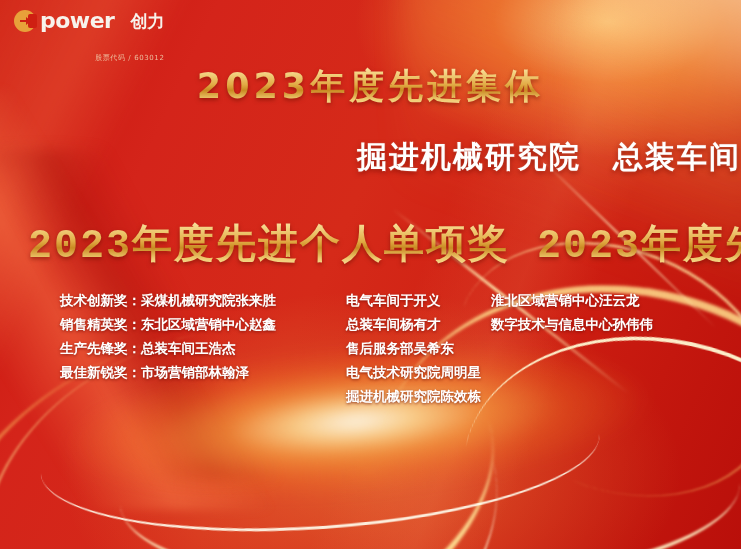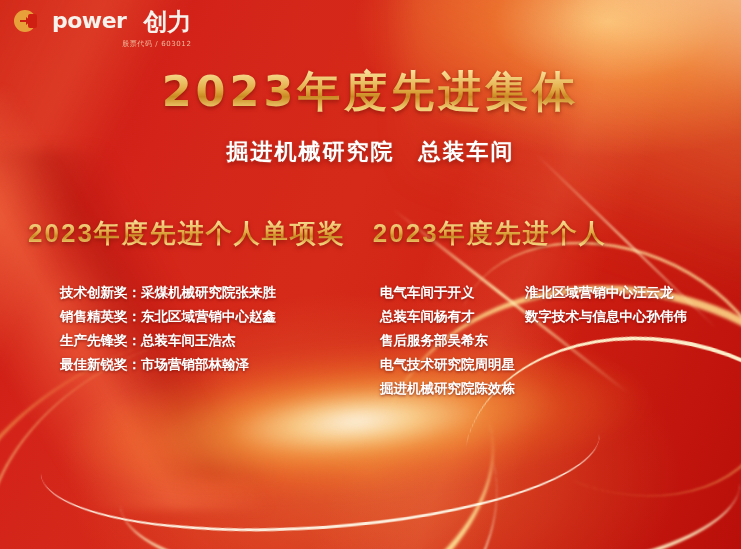--- a/index.html
+++ b/index.html
@@ -76,97 +76,97 @@
     transform:rotate(38deg); filter:blur(0.8px);
   }
   .streak2{
     position:absolute; right:-10px; top:240px; width:250px; height:2px;
     background:linear-gradient(90deg, rgba(255,220,130,0.0) 0%, rgba(255,240,190,0.8) 50%, rgba(255,215,120,0.0) 100%);
     transform:rotate(44deg); filter:blur(0.9px);
   }
 
   
   #logo{position:absolute;left:14px;top:10px;z-index:20;}
-  .logo-row{display:flex;align-items:flex-start;gap:16px;}
+  .logo-row{display:flex;align-items:center;gap:4px;}
   .logo-mark{
     position:relative;width:22px;height:22px;border-radius:50%;
     background:#e8a13a;flex:0 0 auto;
     display:flex;align-items:center;justify-content:center;
   }
   .logo-mark::after{
     content:"";position:absolute;right:-1px;top:4px;width:9px;height:14px;
     background:#cf1f12;border-radius:2px;
   }
   .logo-arrow{position:absolute;left:6px;top:7px;width:11px;height:8px;z-index:2;}
   .logo-word{
     font-family:"DejaVu Sans","Liberation Sans",sans-serif;
     font-weight:bold;font-size:22px;letter-spacing:-0.5px;
     color:#f7f3ec;line-height:1;
   }
   .logo-cn{
     font-family:"DejaVu Sans","Liberation Sans",sans-serif;
-    font-weight:bold;font-size:24px;color:#f7f3ec;line-height:1;margin-left:1px;
+    font-weight:bold;font-size:17px;color:#f7f3ec;line-height:1;margin-left:12px;
   }
   .logo-code{
     font-family:"DejaVu Sans","Liberation Sans",sans-serif;
     font-size:7px;color:#f0cfae;letter-spacing:0.6px;
-    text-align:right;margin-top:5px;opacity:0.88;
+    text-align:right;margin-top:21px;opacity:0.88;
   }
 
   
   .content{position:absolute;inset:0;z-index:15;}
 
   .gold{
     background:linear-gradient(180deg,#fdf0c0 0%,#f4d586 20%,#e2ab45 46%,#c98a22 58%,#f0cb72 78%,#fae8b4 100%);
     -webkit-background-clip:text;background-clip:text;
     -webkit-text-fill-color:transparent;color:transparent;
     text-shadow:0 1px 0 rgba(120,30,0,0.0);
     filter:drop-shadow(0 2px 2px rgba(110,15,0,0.55));
   }
 
   #title-main{
     position:absolute;left:0;right:0;top:63px;text-align:center;
-    font-size:43px;font-weight:bold;letter-spacing:4px;
+    font-size:35px;font-weight:bold;letter-spacing:4px;
     font-family:"DejaVu Sans","Liberation Sans",sans-serif;
   }
 
   #subtitle{
-    position:absolute;left:0;right:0;top:137px;text-align:center;
-    font-size:22px;font-weight:bold;letter-spacing:2px;color:#ffffff;
+    position:absolute;left:0;right:0;top:137px;text-align:right;
+    font-size:30px;font-weight:bold;letter-spacing:2px;color:#ffffff;
     font-family:"DejaVu Serif","Liberation Serif",serif;
     text-shadow:0 2px 5px rgba(120,10,0,0.65), 0 0 2px rgba(255,220,190,0.35);
   }
 
   #heading-row{
     position:absolute;left:0;right:0;top:216px;
     display:flex;align-items:baseline;
   }
   .heading{
-    font-size:26px;font-weight:bold;letter-spacing:2px;
-    font-family:Liberation Sans, sans-serif;
+    font-size:40px;font-weight:bold;letter-spacing:2px;
+    font-family:Liberation Mono, monospace;
     white-space:nowrap;
   }
   #heading-left{flex:0 0 auto;margin-left:28px;}
   #heading-right{flex:0 0 auto;margin-left:27px;}
 
-  #lists{position:absolute;left:0;right:0;top:280px;display:flex;}
+  #lists{position:absolute;left:0;right:0;top:288px;display:flex;}
   .col-left{flex:0 0 auto;width:340px;padding-left:60px;}
   .col-right{flex:1 1 auto;padding-left:6px;}
 
   .award-line, .person-row{
     color:#ffffff;
     font-family:"DejaVu Serif","Liberation Serif",serif;
     font-weight:bold;
     font-size:13.5px;
     line-height:24px;
     white-space:nowrap;
     text-shadow:0 1px 3px rgba(110,8,0,0.75), 0 0 1px rgba(255,225,200,0.4);
   }
   .award-line{text-align:left;}
-  .person-row{display:flex;margin-left:34px;}
+  .person-row{display:flex;}
   .person-row .p1{width:145px;flex:0 0 auto;}
   .person-row .p2{flex:0 0 auto;}
 </style>
 </head>
 <body>
 
 <div id="poster">
 
   <div class="fold fold-a"></div>
   <div class="fold fold-b"></div>

